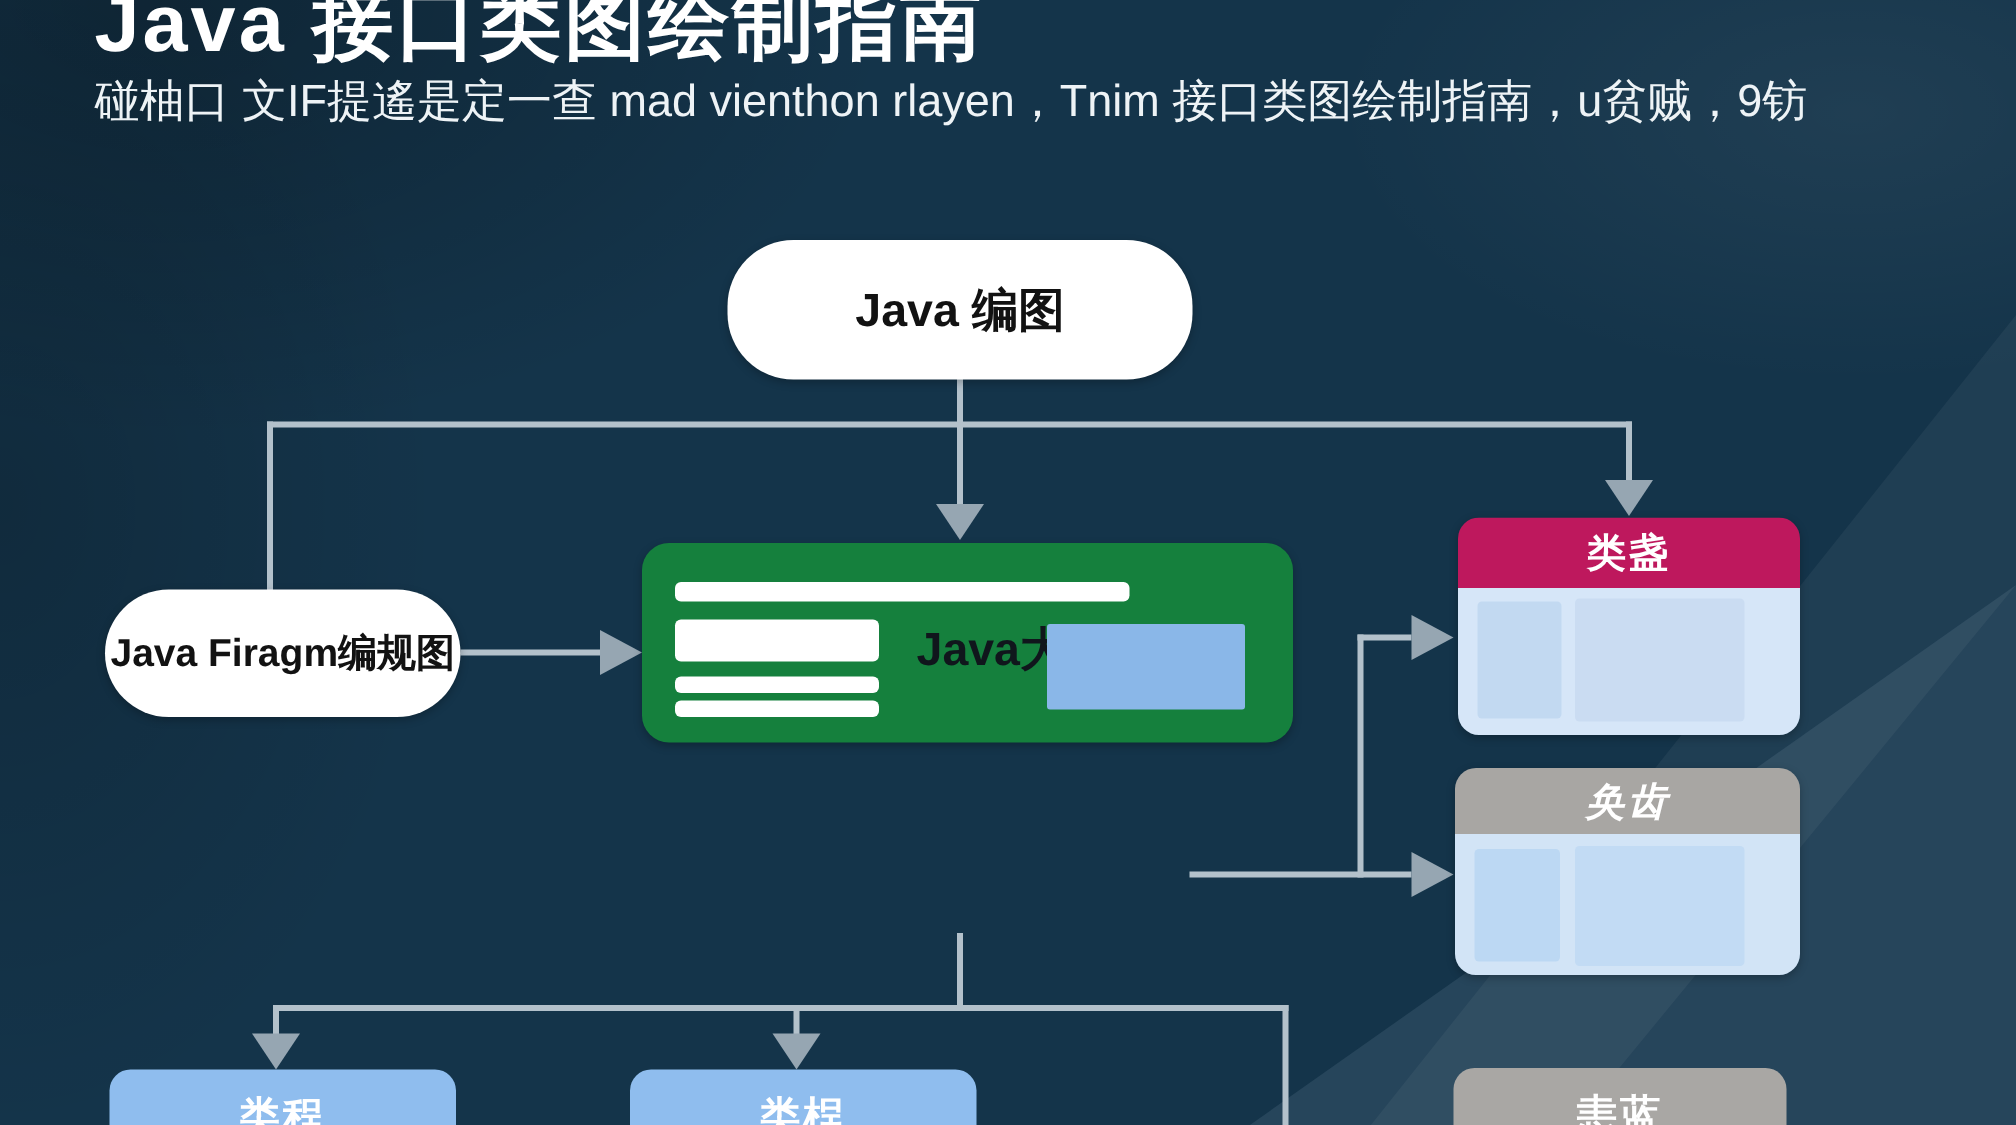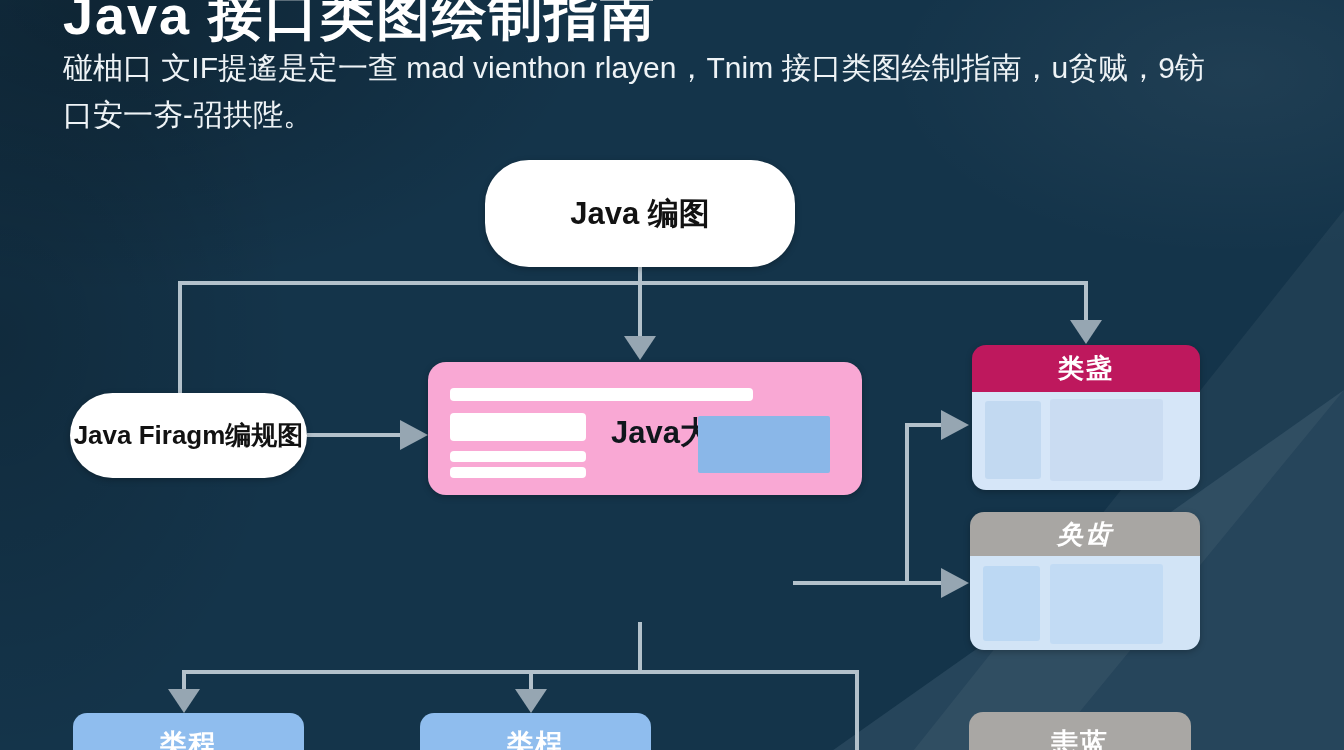--- a/index.html
+++ b/index.html
@@ -21,30 +21,30 @@
   }
   .subtitle{position:absolute;left:63px;top:44px;color:#eef3f6;font-size:30px;line-height:47px;}
   .subtitle div{white-space:nowrap;}
 
   .pill{
     position:absolute;background:#ffffff;border-radius:44px;
     display:flex;align-items:center;justify-content:center;
     color:#121212;font-weight:bold;white-space:nowrap;
     box-shadow:0 2px 6px rgba(0,0,0,0.25);
   }
-  #node-root{left:485px;top:160px;width:310px;height:107px;font-size:31px;}
+  #node-root{left:485px;top:160px;width:310px;height:93px;font-size:31px;}
   #node-left{left:70px;top:393px;width:237px;height:85px;font-size:26px;}
   #node-middle{left:487px;top:540px;width:306px;height:82px;font-size:30px;}
 
   .line{position:absolute;background:#b3c1cb;}
   .arrow-down{position:absolute;width:0;height:0;border-left:16px solid transparent;border-right:16px solid transparent;border-top:24px solid #96a6b2;}
   .arrow-right{position:absolute;width:0;height:0;border-top:15px solid transparent;border-bottom:15px solid transparent;border-left:28px solid #96a6b2;}
 
   
-  #card-center{position:absolute;left:428px;top:362px;width:434px;height:133px;background:#f9a8d4;border-radius:18px;box-shadow:0 2px 6px rgba(0,0,0,0.25);}
+  #card-center{position:absolute;left:428px;top:362px;width:434px;height:133px;background:#15803d;border-radius:18px;box-shadow:0 2px 6px rgba(0,0,0,0.25);}
   #card-center .bar{position:absolute;background:#ffffff;border-radius:4px;}
   #cc-bar1{left:22px;top:26px;width:303px;height:13px;}
   #cc-bar2{left:22px;top:51px;width:136px;height:28px;}
   #cc-bar3{left:22px;top:89px;width:136px;height:11px;}
   #cc-bar4{left:22px;top:105px;width:136px;height:11px;}
   #cc-label{position:absolute;left:163px;top:50px;width:140px;text-align:center;color:#10161c;font-size:31px;font-weight:bold;white-space:nowrap;}
   #cc-bluerect{position:absolute;left:270px;top:54px;width:132px;height:57px;background:#8ab7e8;border-radius:2px;}
 
   
   .table-card{position:absolute;border-radius:14px;overflow:hidden;box-shadow:0 2px 6px rgba(0,0,0,0.25);}
@@ -80,21 +80,20 @@
 
   <div class="bg-shade" id="bg-dark-topleft"></div>
   <div class="bg-shade" id="bg-dark-left"></div>
   <div class="bg-shade" id="bg-soft-topright"></div>
   <div class="bg-shade" id="bg-wedge-right"></div>
   <div class="bg-shade" id="bg-wedge-bottomright"></div>
 
   <div class="title">Java 接口类图绘制指南</div>
   <div class="subtitle">
     <div>碰柚口 文IF提遙是定一查 mad vienthon rlayen，Tnim 接口类图绘制指南，u贫贼，9钫</div>
-    <div>口安一夯-弨拱陛。</div>
   </div>
 
   <div class="line" style="left:638px;top:245px;width:4px;height:38px;"></div>
   <div class="line" style="left:178px;top:281px;width:910px;height:4px;"></div>
   <div class="line" style="left:178px;top:281px;width:4px;height:114px;"></div>
   <div class="line" style="left:638px;top:281px;width:4px;height:56px;"></div>
   <div class="arrow-down" style="left:624px;top:336px;"></div>
   <div class="line" style="left:1084px;top:281px;width:4px;height:40px;"></div>
   <div class="arrow-down" style="left:1070px;top:320px;"></div>
 

